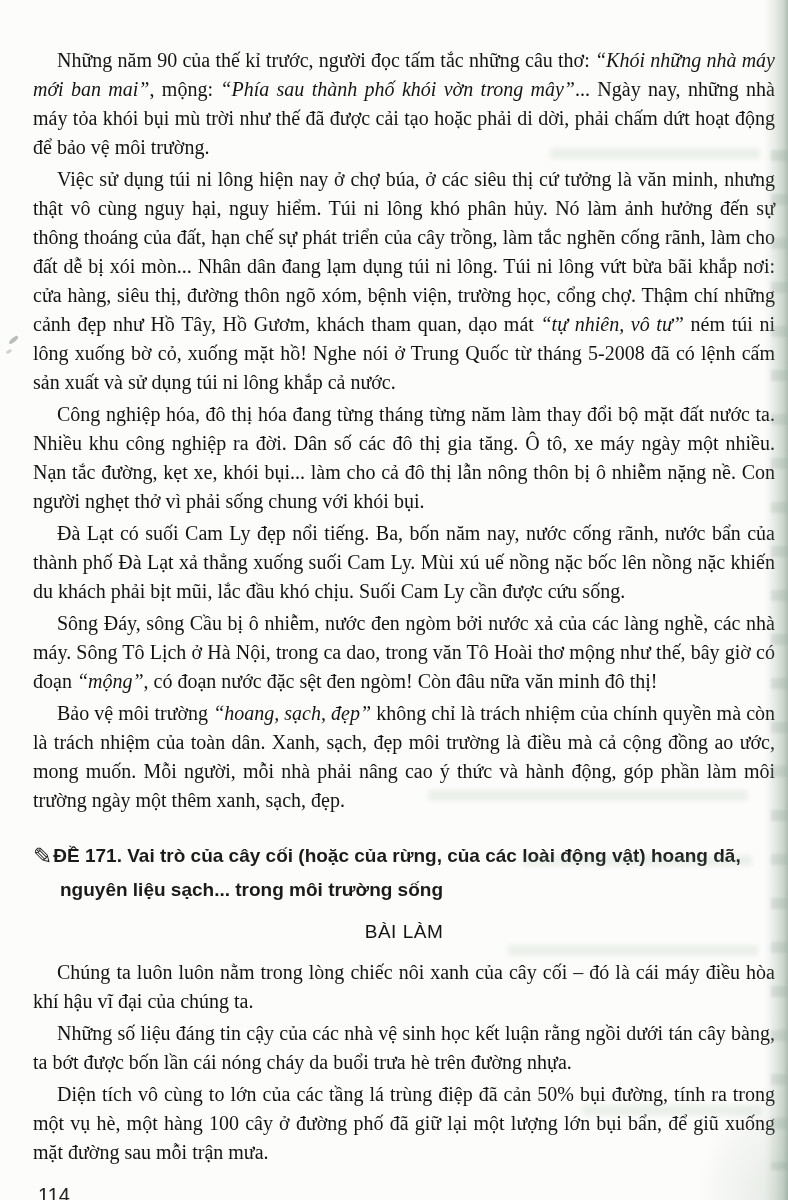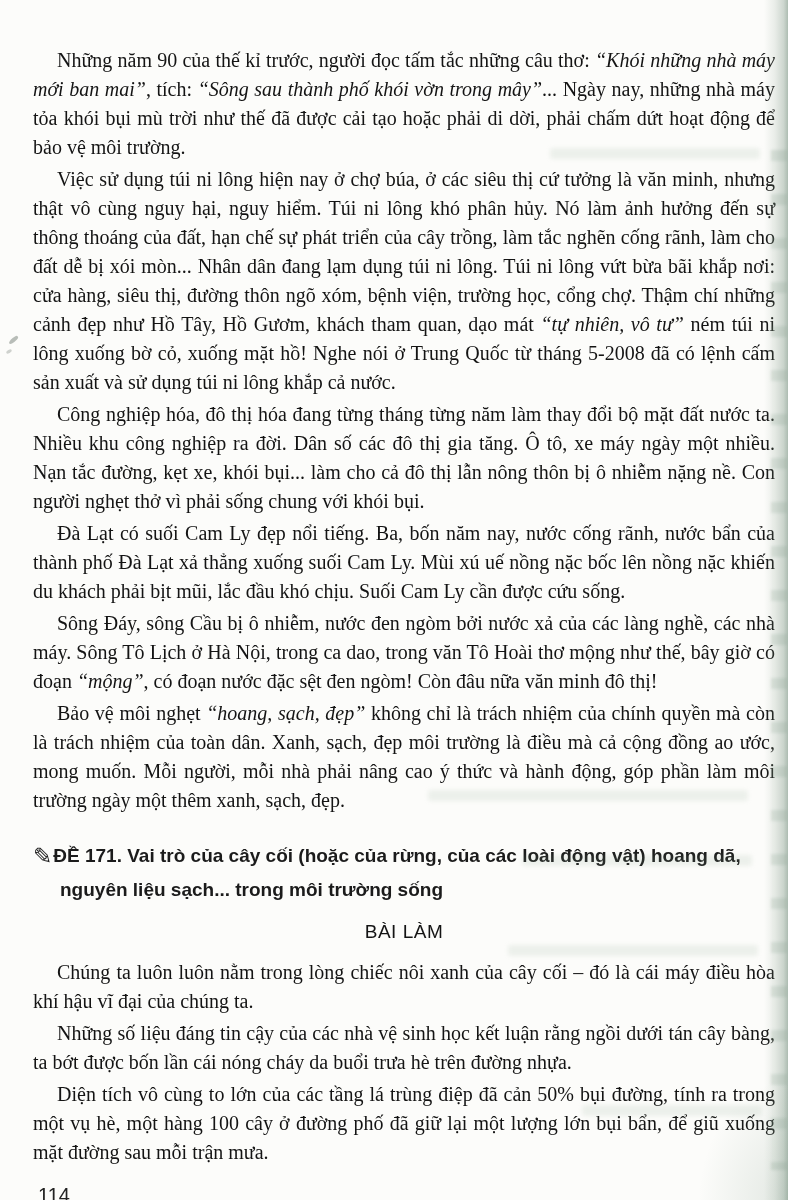--- a/index.html
+++ b/index.html
@@ -107,26 +107,26 @@
   }
 </style>
 </head>
 <body>
 
 <div class="page">
 
   <div class="text-block">
 
     <div id="intro-paragraphs">
-        <p class="para"><span>Những năm 90 của thế kỉ trước, người đọc tấm tắc những câu thơ: </span><span class="it">“Khói những nhà máy mới ban mai”</span><span>, tích: </span><span class="it">“Sông sau thành phố khói vờn trong mây”</span><span>... Ngày nay, những nhà máy tỏa khói bụi mù trời như thế đã được cải tạo hoặc phải di dời, phải chấm dứt hoạt động để bảo vệ môi trường.</span></p>
+        <p class="para"><span>Những năm 90 của thế kỉ trước, người đọc tấm tắc những câu thơ: </span><span class="it">“Khói những nhà máy mới ban mai”</span><span>, mộng: </span><span class="it">“Phía sau thành phố khói vờn trong mây”</span><span>... Ngày nay, những nhà máy tỏa khói bụi mù trời như thế đã được cải tạo hoặc phải di dời, phải chấm dứt hoạt động để bảo vệ môi trường.</span></p>
         <p class="para"><span>Việc sử dụng túi ni lông hiện nay ở chợ búa, ở các siêu thị cứ tưởng là văn minh, nhưng thật vô cùng nguy hại, nguy hiểm. Túi ni lông khó phân hủy. Nó làm ảnh hưởng đến sự thông thoáng của đất, hạn chế sự phát triển của cây trồng, làm tắc nghẽn cống rãnh, làm cho đất dễ bị xói mòn... Nhân dân đang lạm dụng túi ni lông. Túi ni lông vứt bừa bãi khắp nơi: cửa hàng, siêu thị, đường thôn ngõ xóm, bệnh viện, trường học, cổng chợ. Thậm chí những cảnh đẹp như Hồ Tây, Hồ Gươm, khách tham quan, dạo mát </span><span class="it">“tự nhiên, vô tư”</span><span> ném túi ni lông xuống bờ cỏ, xuống mặt hồ! Nghe nói ở Trung Quốc từ tháng 5-2008 đã có lệnh cấm sản xuất và sử dụng túi ni lông khắp cả nước.</span></p>
         <p class="para"><span>Công nghiệp hóa, đô thị hóa đang từng tháng từng năm làm thay đổi bộ mặt đất nước ta. Nhiều khu công nghiệp ra đời. Dân số các đô thị gia tăng. Ô tô, xe máy ngày một nhiều. Nạn tắc đường, kẹt xe, khói bụi... làm cho cả đô thị lẫn nông thôn bị ô nhiễm nặng nề. Con người nghẹt thở vì phải sống chung với khói bụi.</span></p>
         <p class="para"><span>Đà Lạt có suối Cam Ly đẹp nổi tiếng. Ba, bốn năm nay, nước cống rãnh, nước bẩn của thành phố Đà Lạt xả thẳng xuống suối Cam Ly. Mùi xú uế nồng nặc bốc lên nồng nặc khiến du khách phải bịt mũi, lắc đầu khó chịu. Suối Cam Ly cần được cứu sống.</span></p>
         <p class="para"><span>Sông Đáy, sông Cầu bị ô nhiễm, nước đen ngòm bởi nước xả của các làng nghề, các nhà máy. Sông Tô Lịch ở Hà Nội, trong ca dao, trong văn Tô Hoài thơ mộng như thế, bây giờ có đoạn </span><span class="it">“mộng”</span><span>, có đoạn nước đặc sệt đen ngòm! Còn đâu nữa văn minh đô thị!</span></p>
-        <p class="para"><span>Bảo vệ môi nghẹt </span><span class="it">“hoang, sạch, đẹp”</span><span> không chỉ là trách nhiệm của chính quyền mà còn là trách nhiệm của toàn dân. Xanh, sạch, đẹp môi trường là điều mà cả cộng đồng ao ước, mong muốn. Mỗi người, mỗi nhà phải nâng cao ý thức và hành động, góp phần làm môi trường ngày một thêm xanh, sạch, đẹp.</span></p>
+        <p class="para"><span>Bảo vệ môi trường </span><span class="it">“hoang, sạch, đẹp”</span><span> không chỉ là trách nhiệm của chính quyền mà còn là trách nhiệm của toàn dân. Xanh, sạch, đẹp môi trường là điều mà cả cộng đồng ao ước, mong muốn. Mỗi người, mỗi nhà phải nâng cao ý thức và hành động, góp phần làm môi trường ngày một thêm xanh, sạch, đẹp.</span></p>
       </div>
 
     <div class="prompt">
       <span class="pencil">✎</span><span>ĐỀ 171.</span>
       <span>Vai trò của cây cối (hoặc của rừng, của các loài động vật) hoang dã, nguyên liệu sạch... trong môi trường sống</span>
     </div>
 
     <div class="work-heading">BÀI LÀM</div>
 
     <div id="essay-paragraphs">

